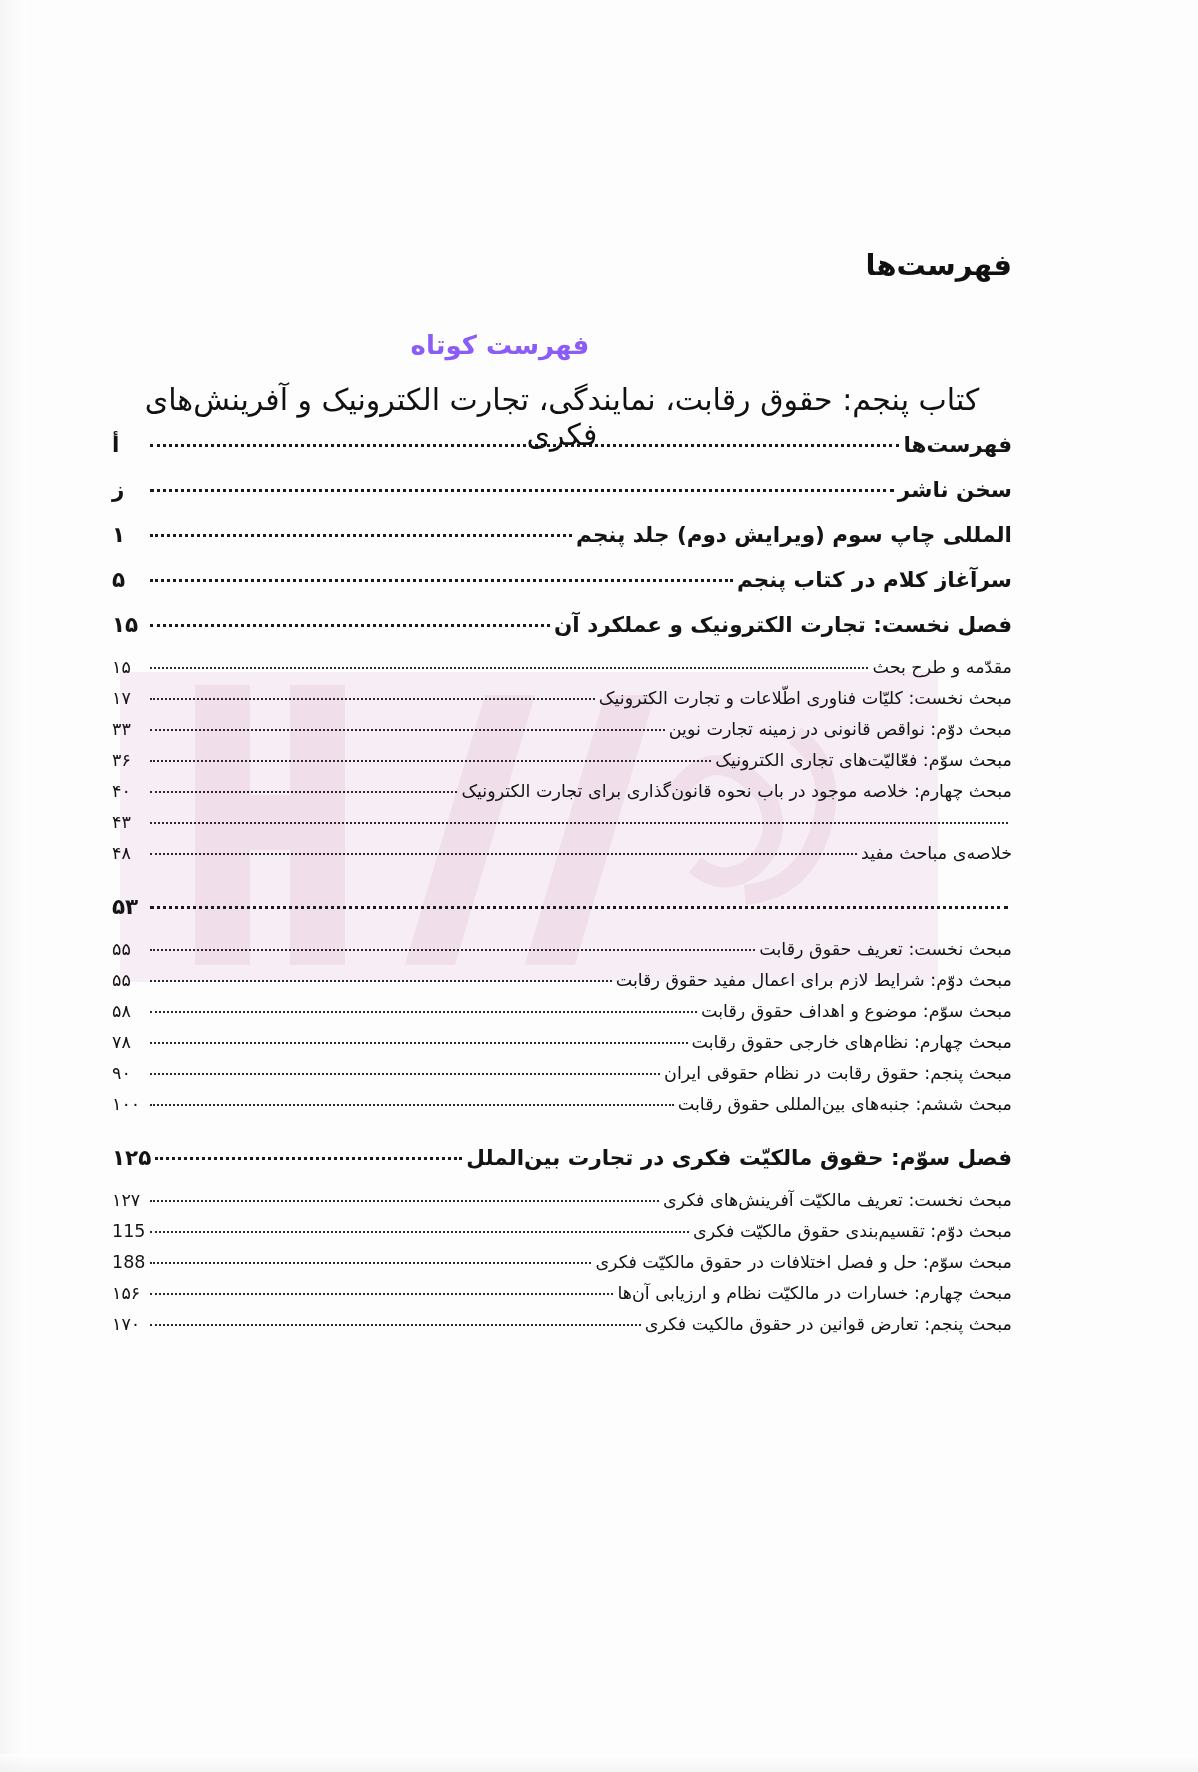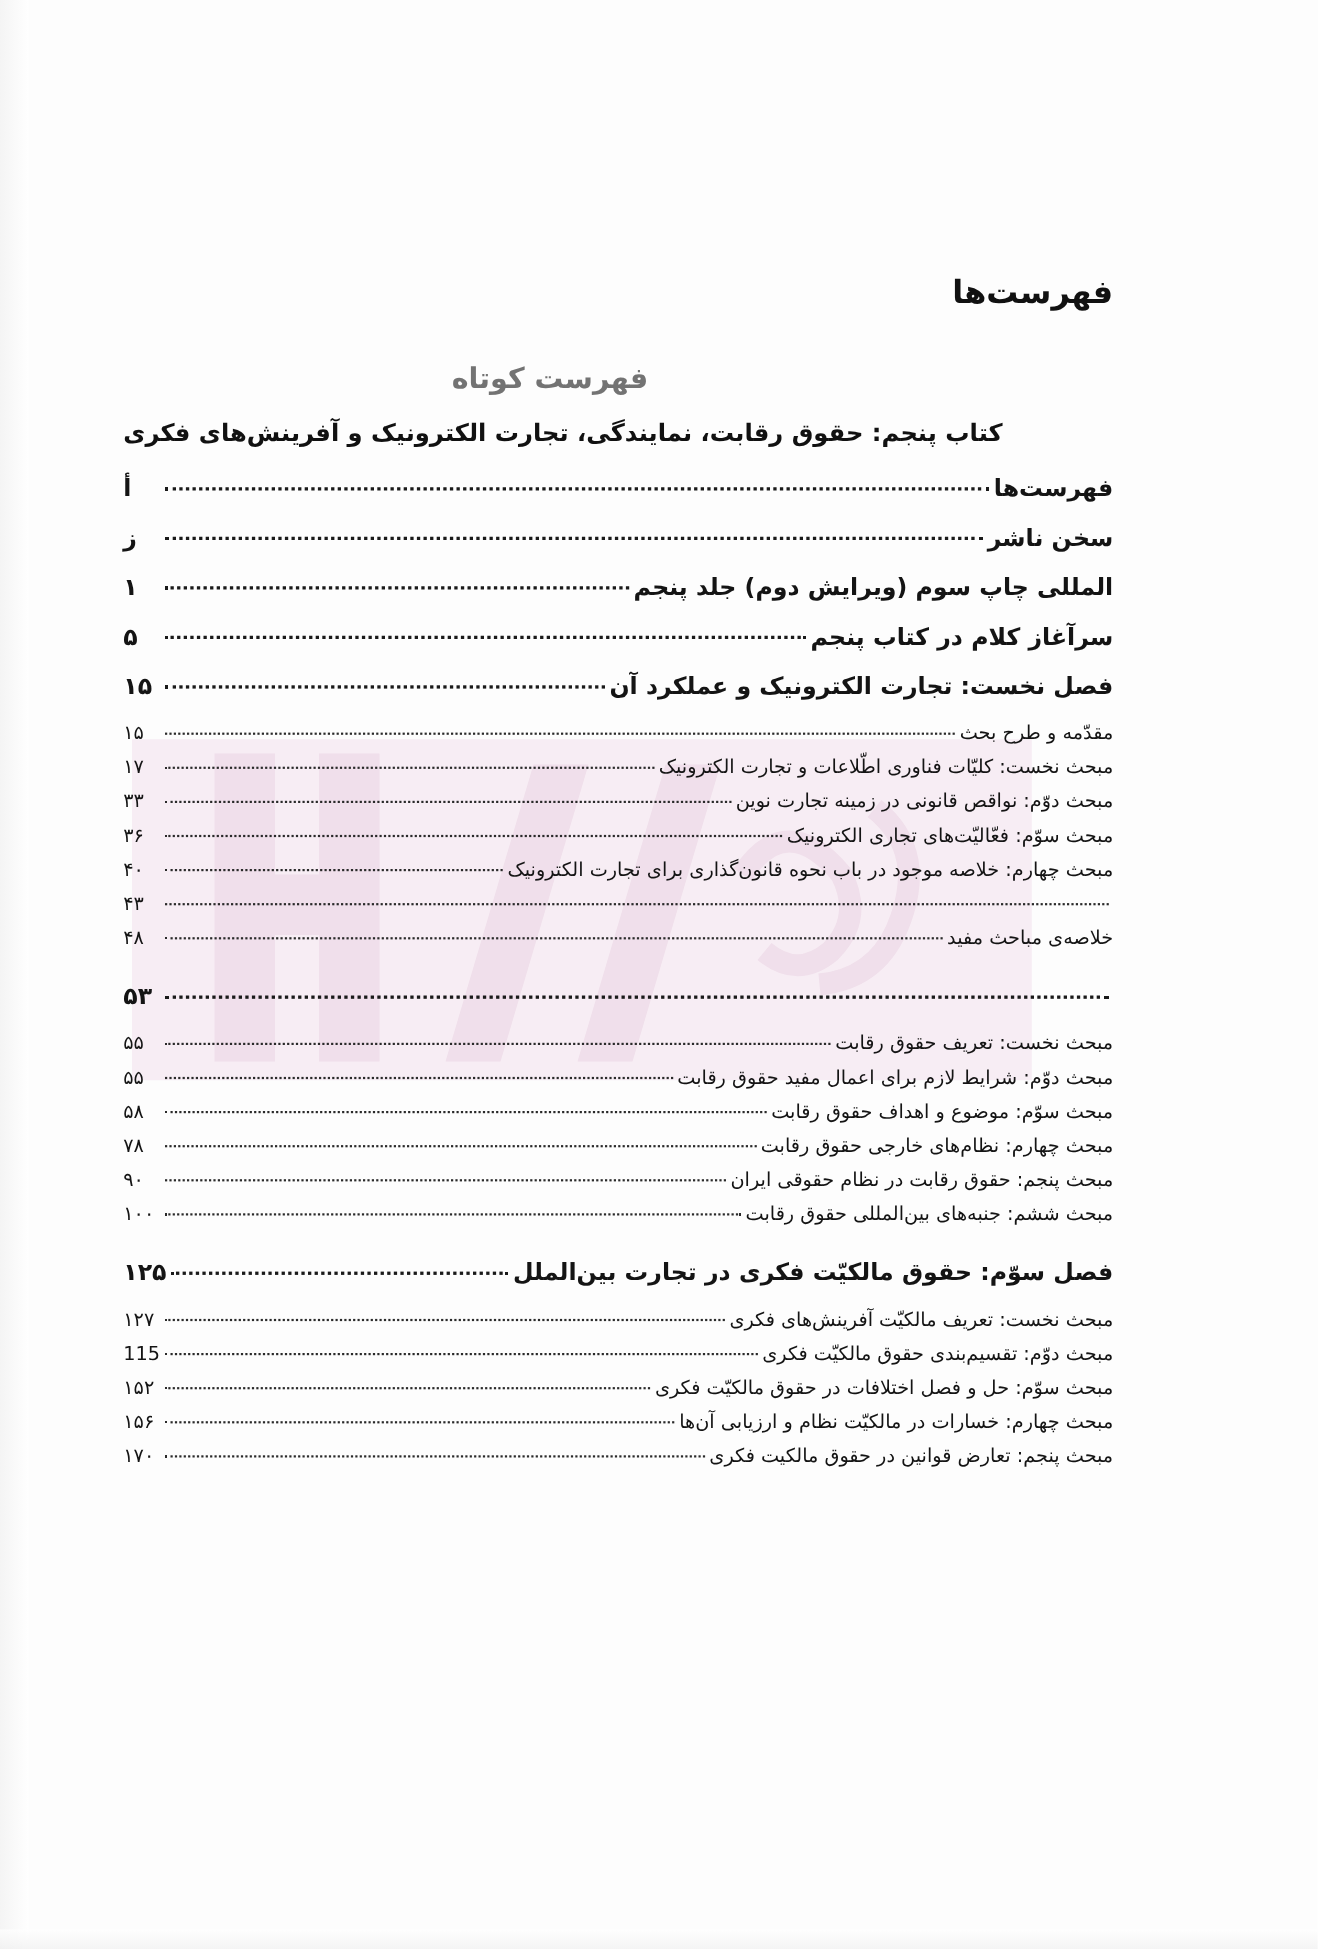--- a/index.html
+++ b/index.html
@@ -50,27 +50,27 @@
   }
 
   .main-title{
     position:absolute;right:0;top:248px;
     font-weight:bold;font-size:29px;color:#111;
     letter-spacing:0px;
   }
   .sub-title{
     position:absolute;right:4px;left:0;top:330px;
     text-align:center;
-    font-weight:bold;font-size:26px;color:#737373;
+    font-weight:bold;font-size:26px;color:#8b5cf6;
     padding-right:120px;
   }
   .book-title{
     position:absolute;right:0;top:382px;
-    font-weight:bold;font-size:22px;color:#111;
-    width:100%;text-align:left;
+    font-weight:normal;font-size:30px;color:#111;
+    width:100%;text-align:center;
   }
 
   
   .toc{
     position:absolute;right:0;left:0;top:432px;
   }
   .row{
     display:flex;
     align-items:baseline;
     width:900px;
@@ -248,21 +248,21 @@
         <span class="pg">۱۲۷</span>
       </div>
       <div class="row sub">
         <span class="label">مبحث دوّم: تقسیم‌بندی حقوق مالکیّت فکری</span>
         <span class="leader"></span>
         <span class="pg">115</span>
       </div>
       <div class="row sub">
         <span class="label">مبحث سوّم: حل و فصل اختلافات در حقوق مالکیّت فکری</span>
         <span class="leader"></span>
-        <span class="pg">۱۵۲</span>
+        <span class="pg">188</span>
       </div>
       <div class="row sub">
         <span class="label">مبحث چهارم: خسارات در مالکیّت نظام و ارزیابی آن‌ها</span>
         <span class="leader"></span>
         <span class="pg">۱۵۶</span>
       </div>
       <div class="row sub">
         <span class="label">مبحث پنجم: تعارض قوانین در حقوق مالکیت فکری</span>
         <span class="leader"></span>
         <span class="pg">۱۷۰</span>

